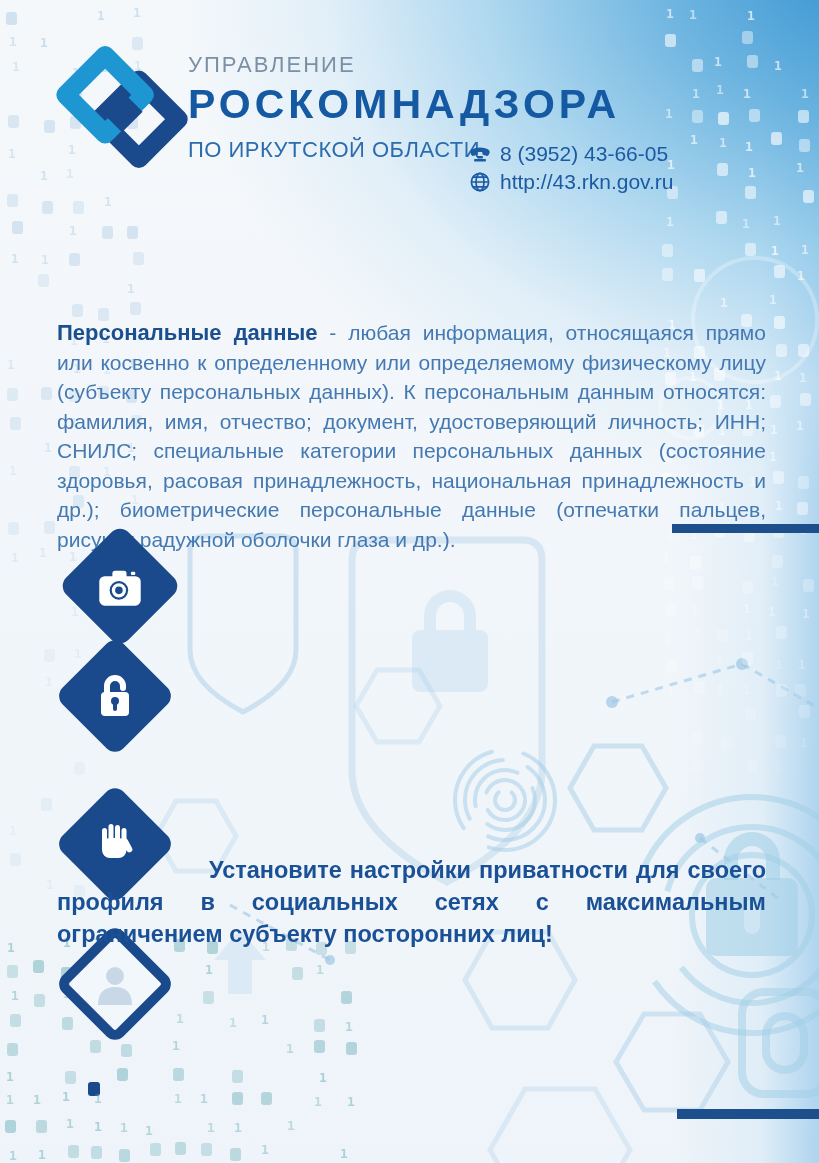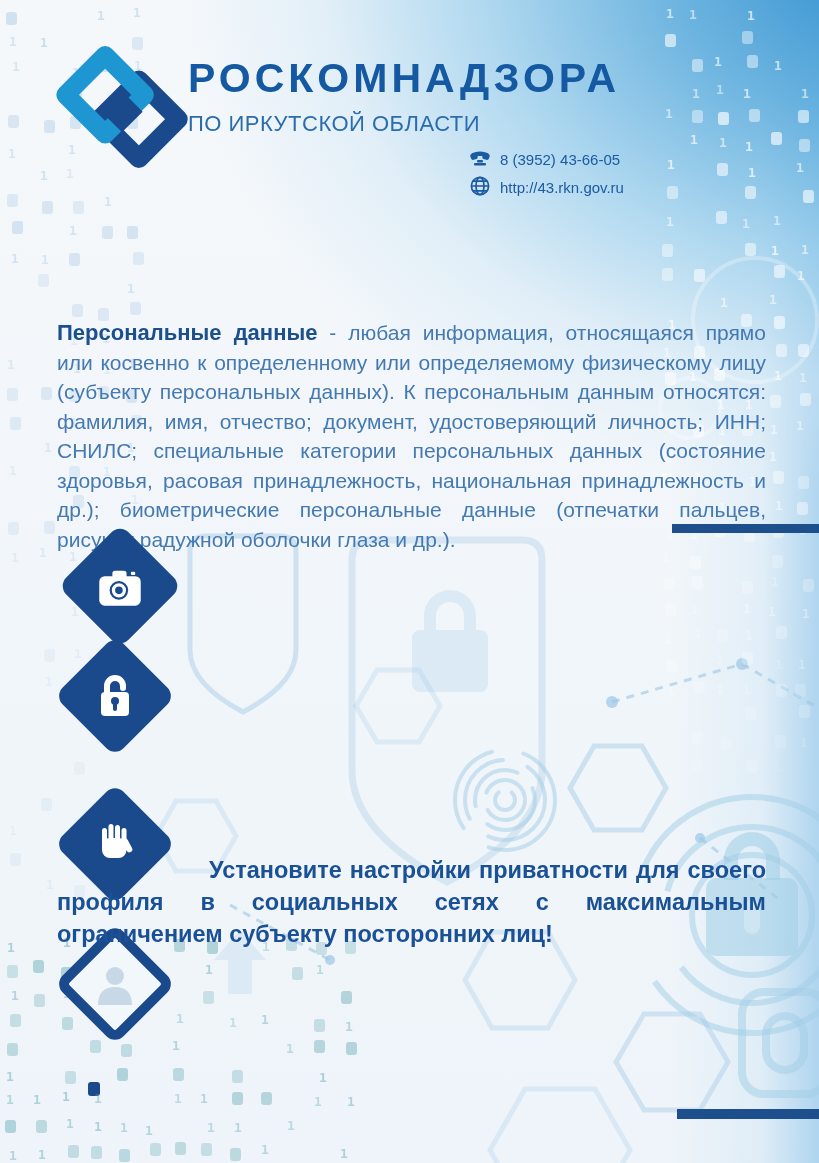--- a/index.html
+++ b/index.html
@@ -17,21 +17,21 @@
   .bar{position:absolute;z-index:2;background:#1d4f8c;}
   .content{position:absolute;z-index:3;left:0;top:0;width:819px;height:1163px;}
 
   
   .logo{position:absolute;left:56px;top:46px;}
   .org{position:absolute;left:188px;top:52px;white-space:nowrap;}
   .org-l1{font-size:22px;letter-spacing:2px;color:#7b8fa5;}
   .org-l2{font-size:41px;font-weight:bold;letter-spacing:4px;color:#1459a2;margin-top:3px;}
   .org-l3{font-size:22px;letter-spacing:0.5px;color:#2a6cad;margin-top:9px;}
   .contacts{position:absolute;left:468px;top:140px;}
-  .crow{display:flex;align-items:flex-end;height:28px;color:#1c5aa4;font-size:15px;white-space:nowrap;}
+  .crow{display:flex;align-items:center;height:28px;color:#1c5aa4;font-size:21px;white-space:nowrap;}
   .crow .cic{width:24px;height:20px;margin-right:8px;display:inline-flex;align-items:center;justify-content:center;}
 
   
   .definition{position:absolute;left:57px;top:297px;width:709px;font-size:21px;line-height:29.5px;text-align:justify;color:#4479b2;}
   .definition b{color:#1b4f8e;font-weight:bold;font-size:22px;}
 
   
   .diamond{position:absolute;z-index:2;}
   .dsq{position:absolute;transform:rotate(45deg);border-radius:12px;background:#1b4a8c;}
   .dsq.outline{background:#f2f7fb;border:10px solid #1b4a8c;box-sizing:border-box;}
@@ -403,20 +403,21 @@
 
   <div class="content">
 
     <svg class="logo" width="132" height="122" viewBox="0 0 140 130">
       <path d="M88,36 L130,78 L88,120 L46,78 Z" fill="none" stroke="#1b4a8c" stroke-width="20" stroke-linejoin="round"></path>
       <path d="M52,10 L94,52 L52,94 L10,52 Z" fill="none" stroke="#1e96d2" stroke-width="20" stroke-linejoin="round"></path>
       <path d="M70,48 L92,70 L70,92 L48,70 Z" fill="#1b4a8c"></path>
     </svg>
 
     <div class="org">
+      <div class="org-l1">УПРАВЛЕНИЕ</div>
       <div class="org-l2">РОСКОМНАДЗОРА</div>
       <div class="org-l3">ПО ИРКУТСКОЙ ОБЛАСТИ</div>
     </div>
 
     <div class="contacts">
       <div class="crow">
         <span class="cic">
           <svg width="22" height="18" viewBox="0 0 22 18">
               <path fill="#1c5aa4" d="M1.5,8 C0.6,6 2.4,4.2 5.8,3.3 a20,20 0 0 1 10.4,0 c3.4,0.9 5.2,2.7 4.3,4.7 l-0.9,1.9 c-0.4,0.9 -1.4,1.2 -2.4,0.9 l-2.6,-0.8 c-0.8,-0.3 -1.3,-1 -1.3,-1.8 v-1.1 a13,13 0 0 0 -4.6,0 v1.1 c0,0.8 -0.5,1.5 -1.3,1.8 l-2.6,0.8 c-1,0.3 -2,0 -2.4,-0.9 z"></path>
               <rect x="8" y="11" width="6" height="2.4" rx="1" fill="#1c5aa4"></rect>

